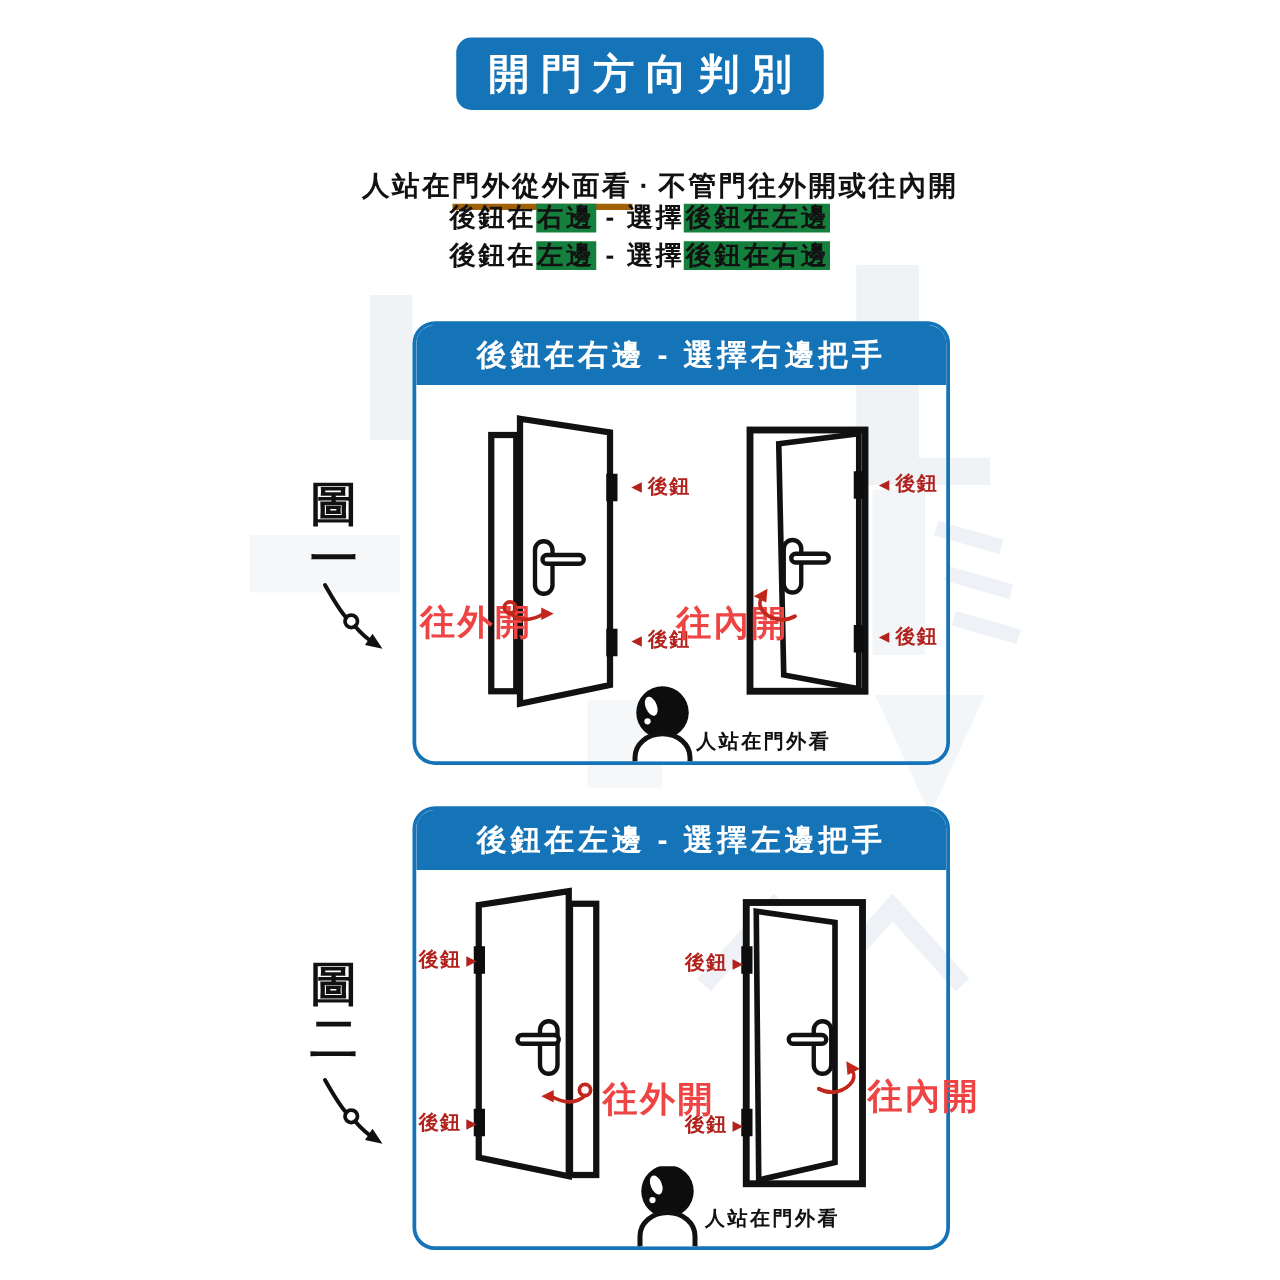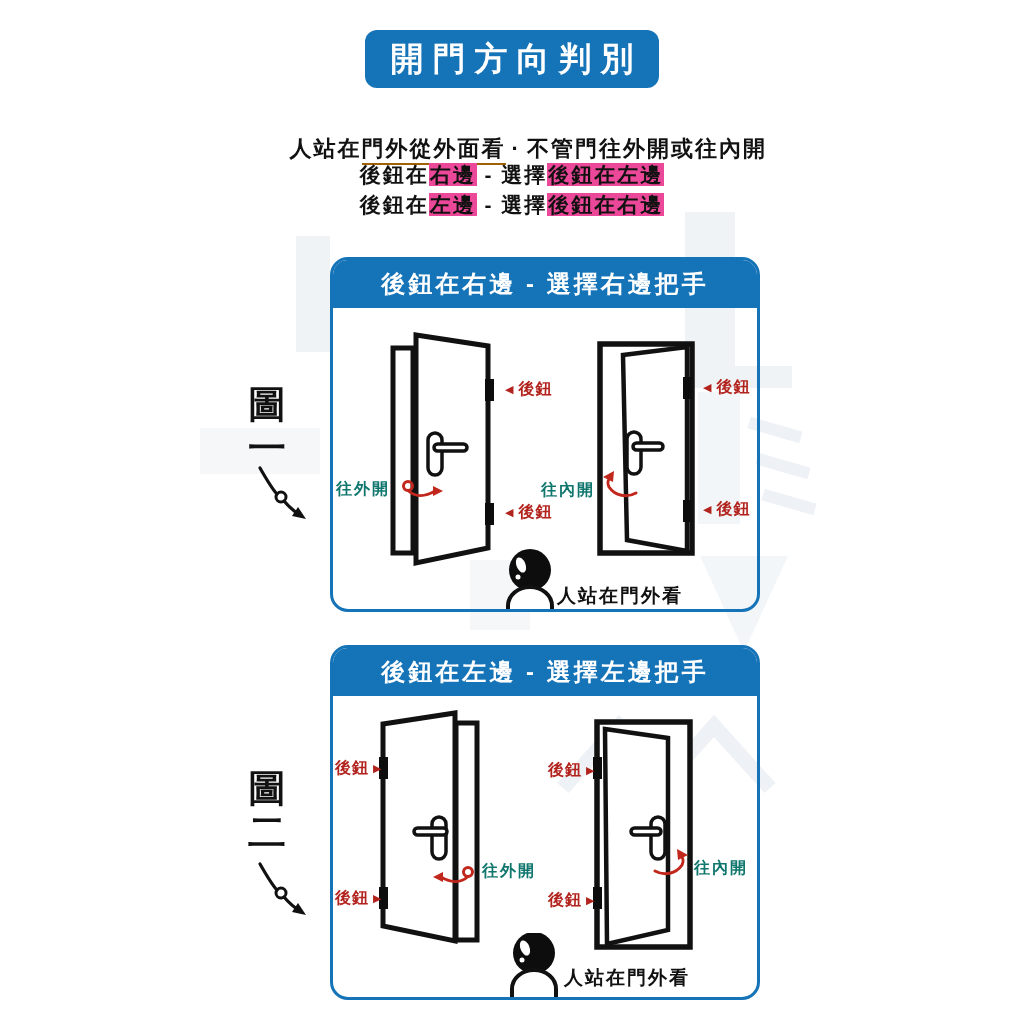--- a/index.html
+++ b/index.html
@@ -8,37 +8,37 @@
   .abs{position:absolute;}
   .keep{white-space:pre;}
   
   #wm{left:0;top:0;z-index:0;}
   
   .title-banner{left:365px;top:30px;width:294px;height:58px;background:#1573b8;border-radius:12px;
     display:flex;align-items:center;justify-content:center;z-index:2;}
   .title-banner span{color:#fff;font-size:33px;letter-spacing:9px;padding-left:9px;}
   
   .subtitle{left:0;top:108px;width:1024px;text-align:center;font-size:22px;letter-spacing:2px;z-index:2;}
-  .subtitle .ul{border-bottom:2px solid #a16207;padding-bottom:2px;}
+  .subtitle .ul{border-bottom:5px solid #a16207;padding-bottom:2px;}
   .subtitle .sep{padding:0 6px;}
   
   .rules{left:0;top:160px;width:1024px;text-align:center;font-size:21px;line-height:30px;letter-spacing:2px;z-index:2;}
-  .hl{background:#ec4899;padding:0 1px;}
+  .hl{background:#15803d;padding:0 1px;}
   
   .figlabel{width:62px;text-align:center;font-size:38px;line-height:44px;z-index:2;}
   
   .panel{width:430px;height:355px;border:3px solid #1573b8;border-radius:18px;background:transparent;
     overflow:hidden;box-sizing:border-box;z-index:1;}
   .panel-header{height:48px;background:#1573b8;border-radius:13px 13px 0 0;display:flex;align-items:center;
     justify-content:center;color:#fff;font-size:24px;letter-spacing:3px;}
   
   .hinge-lab{display:flex;align-items:center;color:#b2231e;font-size:16px;letter-spacing:1px;height:20px;z-index:3;}
   .hinge-lab .ptr{font-size:11px;margin:0 4px;}
-  .swing-lab{color:#0f766e;font-size:16px;letter-spacing:2px;z-index:3;}
-  .black-lab{color:#111;font-size:19px;letter-spacing:2px;z-index:3;}
+  .swing-lab{color:#ef4444;font-size:28px;letter-spacing:2px;z-index:3;}
+  .black-lab{color:#111;font-size:16px;letter-spacing:2px;z-index:3;}
   svg{display:block;}
   .z2{z-index:2;}
   .z3{z-index:3;}
 </style>
 </head>
 <body>
 
 <div id="stage">
 
   <svg id="wm" class="abs" width="1024" height="1024">

